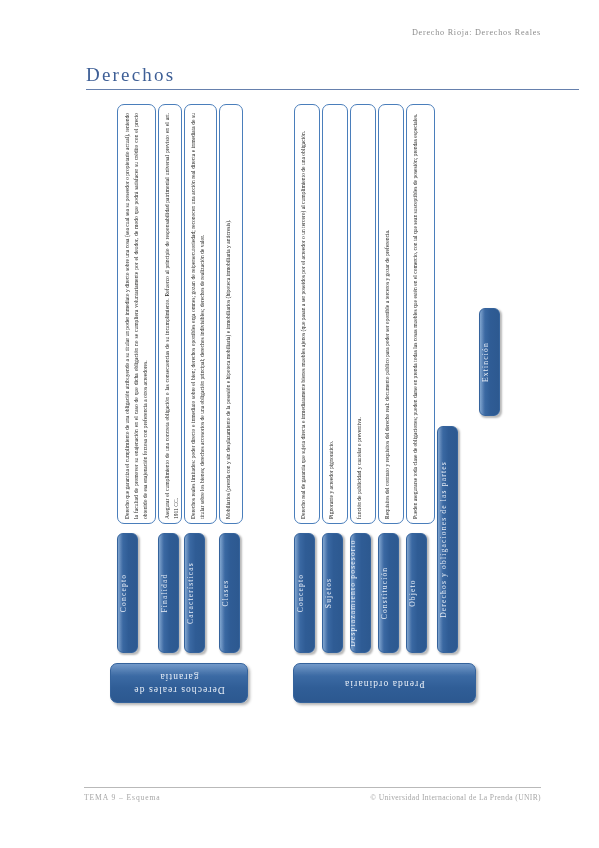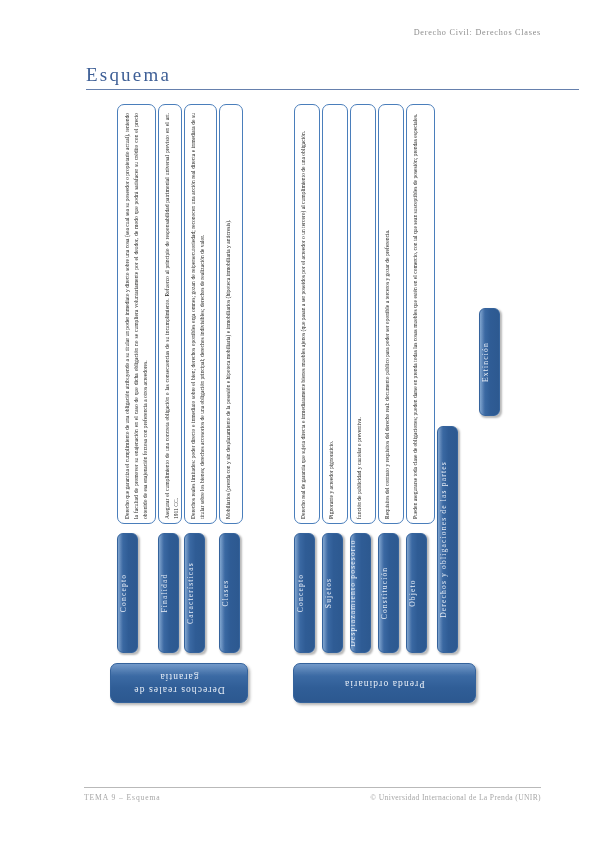--- a/index.html
+++ b/index.html
@@ -148,24 +148,24 @@
     font-family:"Liberation Serif", serif;
     font-size:7.6px;
     letter-spacing:.9px;
     color:#a6a6a6;
   }
   .footer .right{letter-spacing:.35px;}
 </style>
 </head>
 <body>
 
-<div class="page-header">Derecho Civil: Derechos Clases</div>
+<div class="page-header">Derecho Rioja: Derechos Reales</div>
 
 <div class="title-wrap">
-  <span class="title-text">Esquema</span>
+  <span class="title-text">Derechos</span>
   <div class="title-rule"></div>
 </div>
 
 <div class="diagram">
 
   <div class="callout" style="left:117px;top:8px;width:39px;height:420px;">
     <div class="txt" style="left:5px;top:414px;width:406px;">Derecho que garantiza el cumplimiento de una obligación atribuyendo a su titular un poder inmediato y directo sobre una cosa (sea cual sea su poseedor o propietario actual), teniendo la facultad de promover su enajenación en el caso de que dicha obligación no se cumpliera voluntariamente por el deudor, de modo que podrá satisfacer su crédito con el precio obtenido de esa enajenación forzosa con preferencia a otros acreedores.</div>
   </div>
 
   <div class="callout" style="left:158px;top:8px;width:24px;height:420px;">

